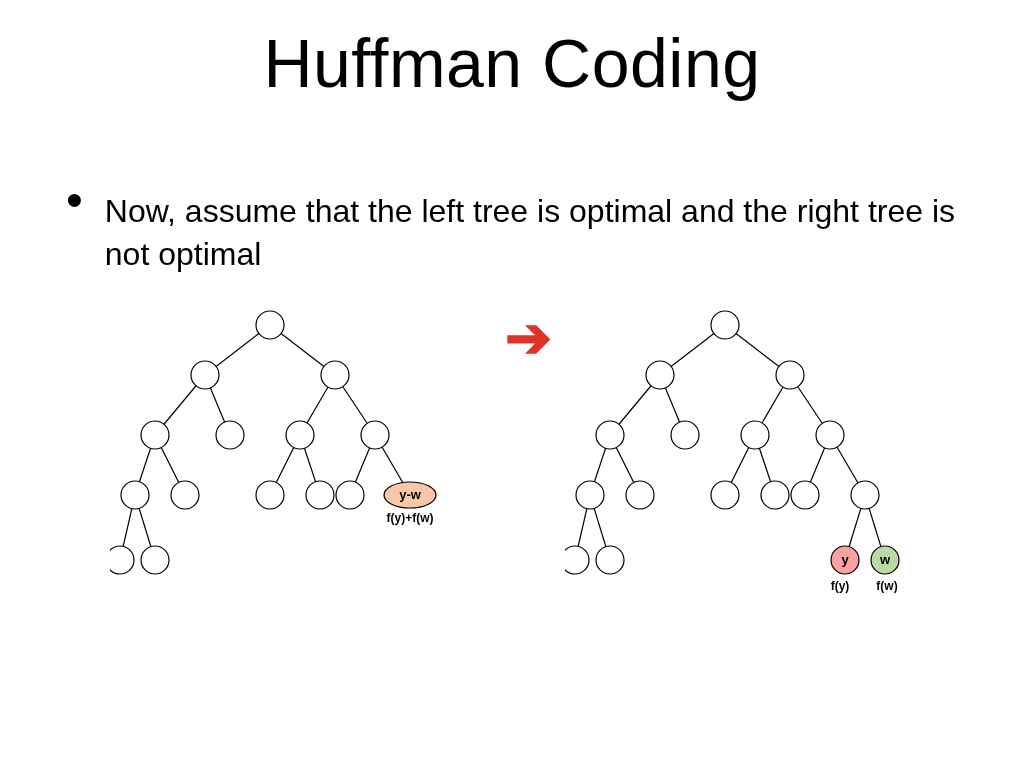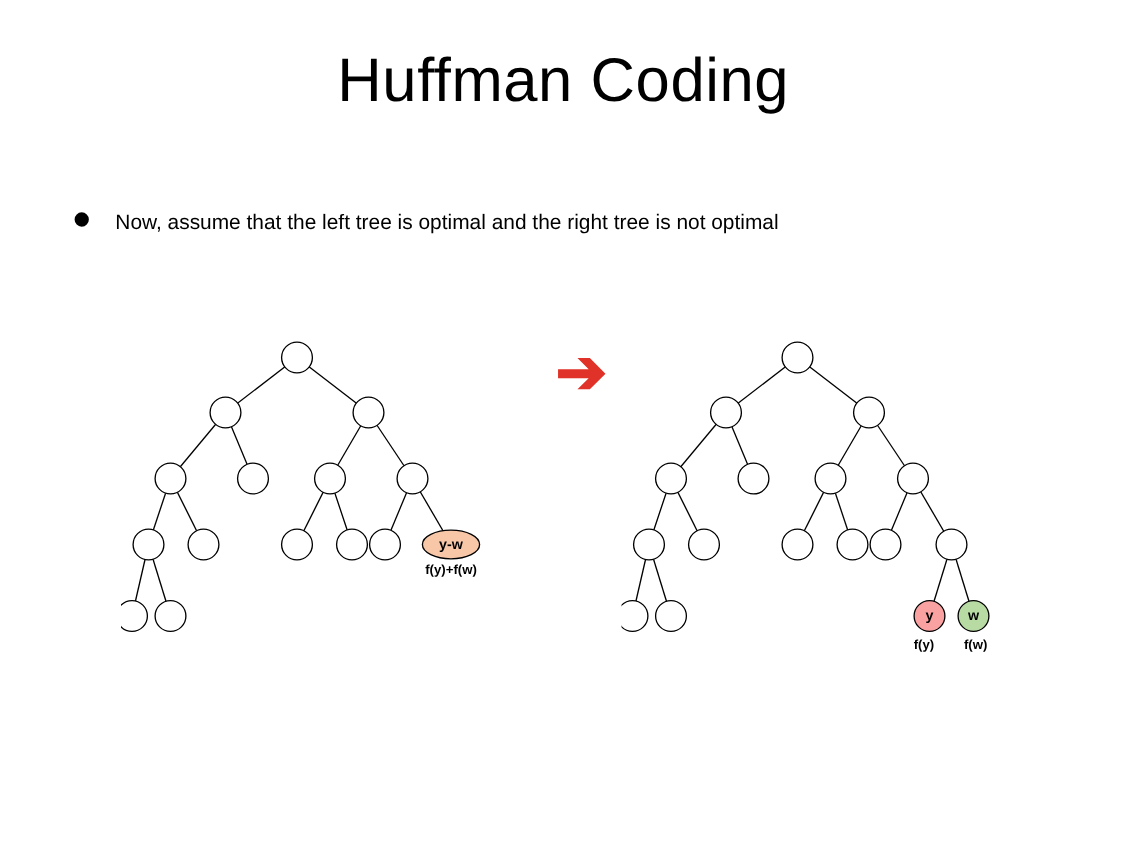--- a/index.html
+++ b/index.html
@@ -7,40 +7,40 @@
     width: 1024px;
     height: 768px;
     background: #fff;
     font-family: Arial, Helvetica, sans-serif;
     color: #000;
     position: relative;
     overflow: hidden;
   }
   .title {
     text-align: center;
-    font-size: 56px;
+    font-size: 68px;
     font-weight: normal;
-    margin-top: 40px;
+    margin-top: 24px;
     letter-spacing: 0.5px;
   }
   .bullet-row {
     position: absolute;
     top: 190px;
     left: 66px;
     right: 60px;
     display: flex;
     align-items: flex-start;
   }
   .bullet-dot {
     font-size: 48px;
     line-height: 0.4;
     margin-right: 22px;
   }
   .bullet-text {
-    font-size: 19px;
+    font-size: 32px;
     line-height: 1.35;
   }
   .diagram {
     position: absolute;
     top: 300px;
     left: 110px;
     width: 820px;
     height: 400px;
   }
   .arrow {

